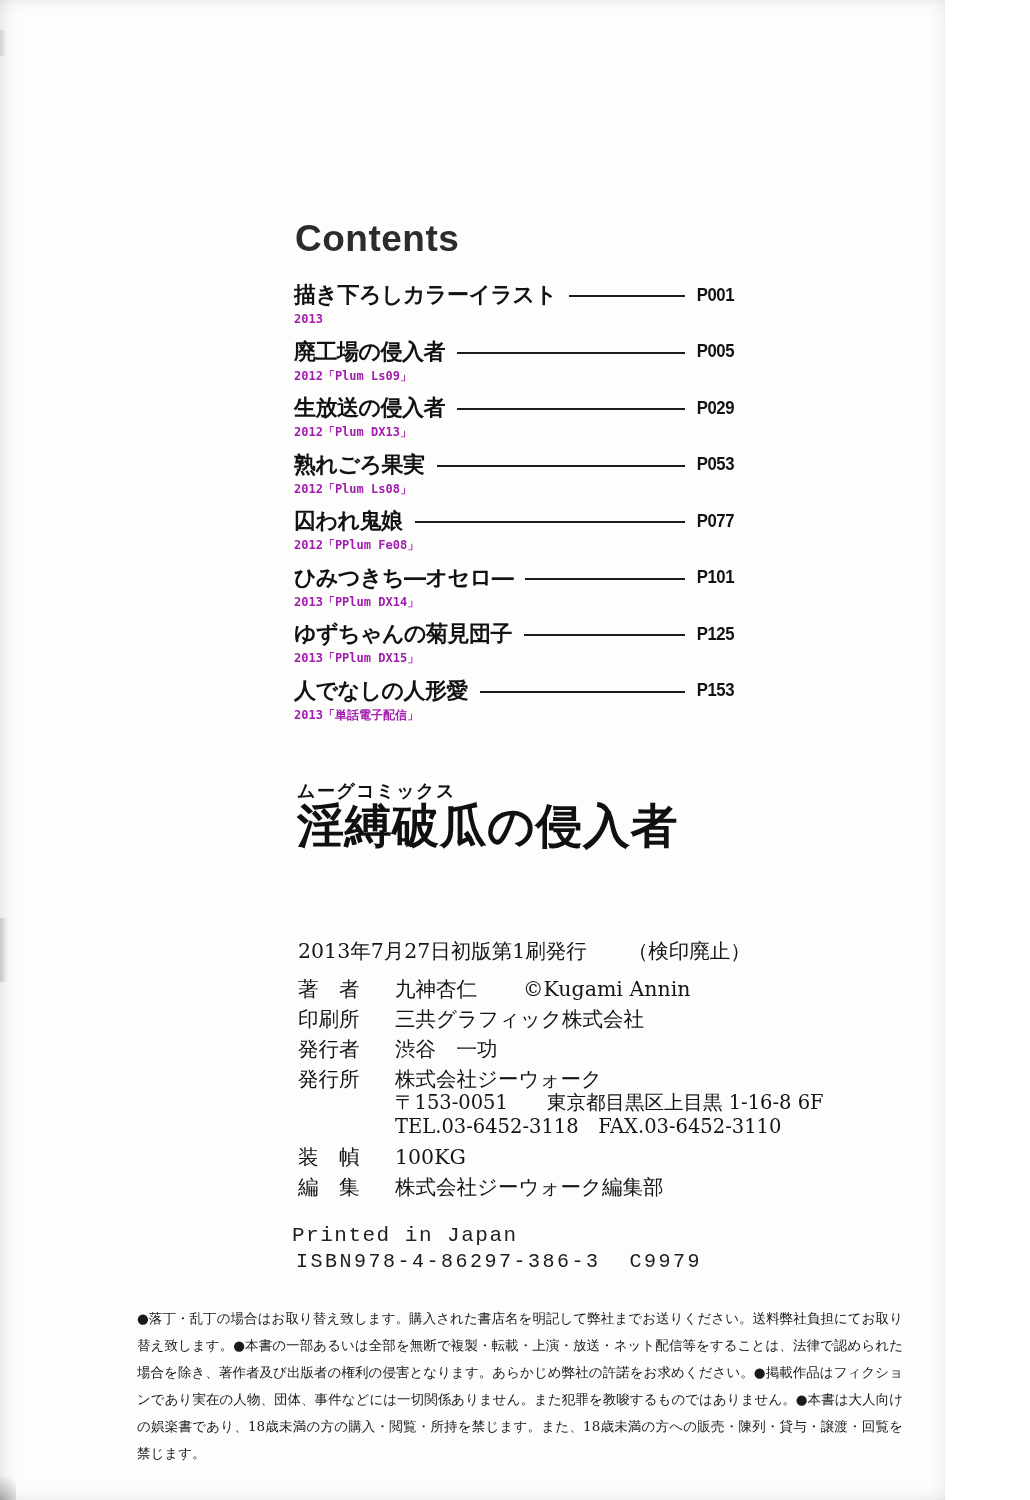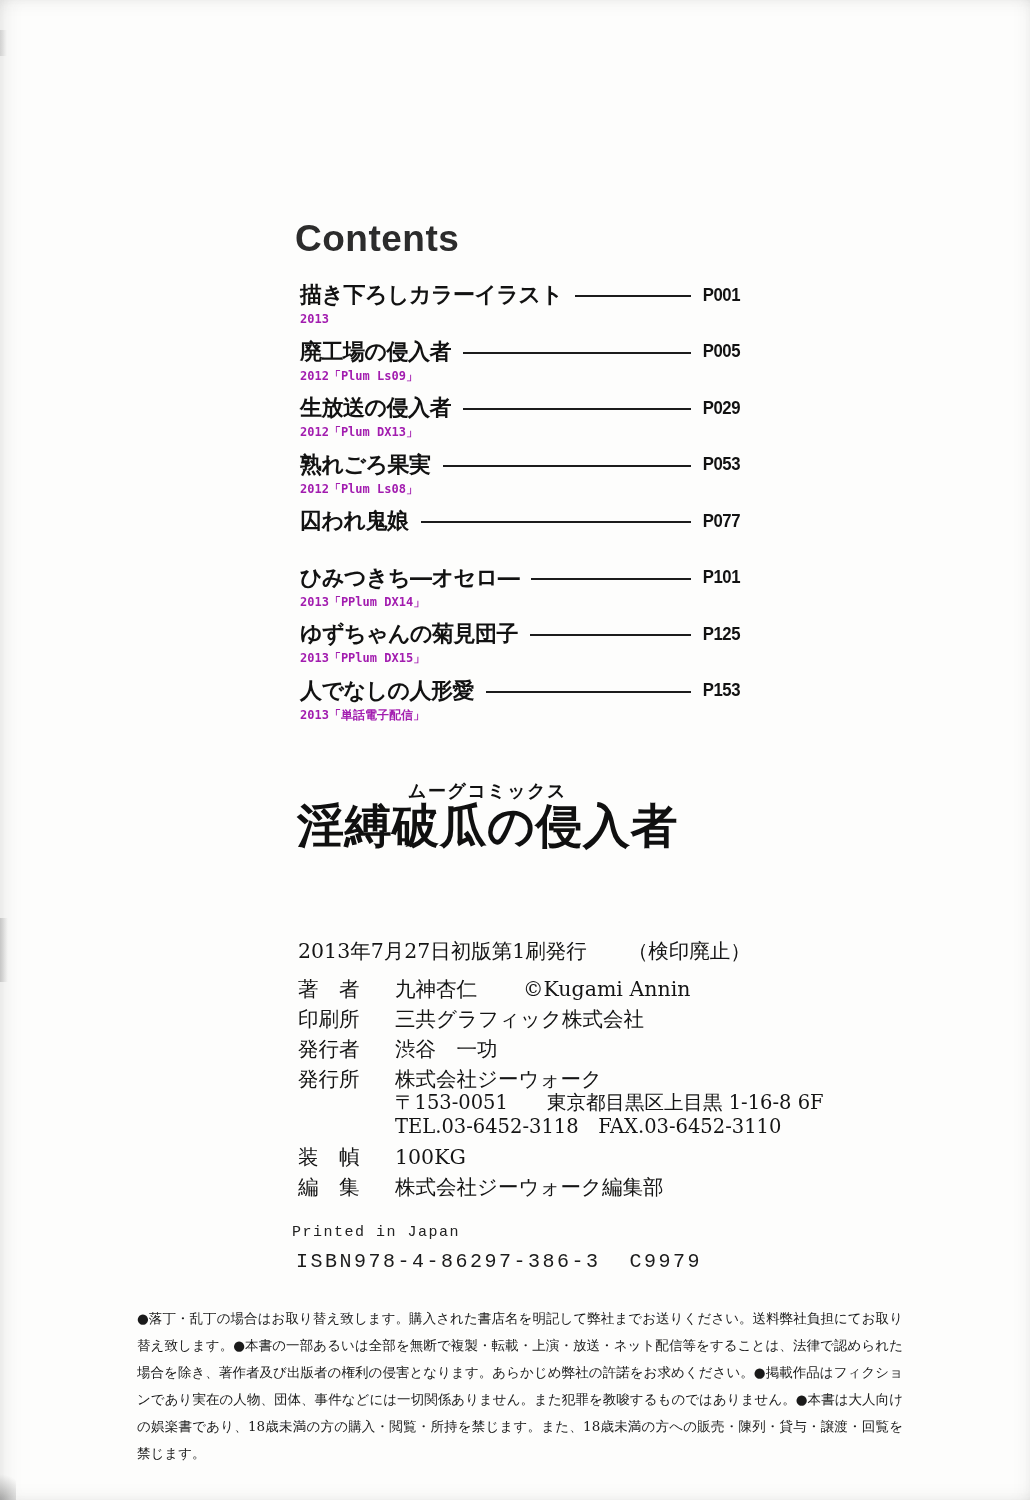--- a/index.html
+++ b/index.html
@@ -1,18 +1,18 @@
 <!DOCTYPE html>
 <html><head>
 <meta charset="utf-8">
 <style>
   html, body { margin: 0; padding: 0; background: #ffffff; }
   .page {
     position: relative;
-    width: 1030px;
+    width: 945px;
     height: 1500px;
     background: #fdfdfc;
     overflow: hidden;
     color: #121212;
     font-family: "DejaVu Sans", sans-serif;
     box-shadow:
       inset 14px 0 26px -20px rgba(60,60,60,.25),
       inset -12px 0 24px -20px rgba(60,60,60,.18),
       inset 0 12px 24px -20px rgba(60,60,60,.18),
       inset 0 -12px 24px -20px rgba(60,60,60,.18);
@@ -27,21 +27,21 @@
 
   
   .contents {
     position: absolute; left: 295px; top: 217px; margin: 0;
     font-family: "Liberation Sans", "DejaVu Sans", sans-serif;
     font-weight: 700; font-size: 37px; line-height: 1.2;
     letter-spacing: .5px; color: #2c2c2c;
   }
 
   
-  .toc-list { position: absolute; left: 300px; top: 280px; width: 440px; }
+  .toc-list { position: absolute; left: 294px; top: 280px; width: 440px; }
   .toc-entry { height: 56.5px; }
   .toc-title-row { display: flex; align-items: center; height: 30px; }
   .toc-title {
     font-weight: 900; font-size: 22px; white-space: nowrap;
     letter-spacing: -0.5px; color: #121212;
   }
   .leader {
     flex: 1; height: 0; border-top: 2.5px solid #1c1c1c;
     margin: 2px 9px 0 12px; min-width: 40px;
   }
@@ -51,21 +51,21 @@
     transform: scaleX(.93); transform-origin: right center;
   }
   .toc-note {
     margin-top: 1px;
     font-family: "DejaVu Sans Mono", monospace;
     font-weight: 700; font-size: 12px; line-height: 16px; color: #a21caf;
     white-space: pre;
   }
 
   
-  .imprint { position: absolute; left: 297px; top: 782px; text-align: center; }
+  .imprint { position: absolute; left: 297px; top: 782px; }
   .series { font-weight: 800; font-size: 18px; line-height: 1; letter-spacing: 1.5px; }
   .book-title {
     font-weight: 900; font-size: 47px; line-height: 1.1;
     letter-spacing: .5px; white-space: nowrap; color: #101010;
   }
 
   
   .colophon {
     position: absolute; left: 298px; top: 938px;
     font-family: "DejaVu Serif", "Liberation Serif", serif; color: #141414;
@@ -74,21 +74,21 @@
   .col-row { display: flex; font-size: 20.5px; line-height: 24px; margin-bottom: 6px; }
   .col-label { width: 66px; flex: none; white-space: pre; }
   .col-val { margin-left: 31px; }
   .col-main { white-space: pre; }
   .credit { margin-left: 46px; }
   .col-sub { font-size: 19.5px; line-height: 24px; white-space: pre; }
 
   .printed {
     position: absolute; left: 292px; top: 1224px;
     font-family: "Liberation Mono", "DejaVu Sans Mono", monospace;
-    font-size: 15px; letter-spacing: 1.5px; color: #222; white-space: pre;
+    font-size: 21px; letter-spacing: 1.5px; color: #222; white-space: pre;
   }
   .isbn {
     position: absolute; left: 296px; top: 1250px;
     font-family: "Liberation Mono", "DejaVu Sans Mono", monospace;
     font-size: 20px; letter-spacing: 2.5px; color: #1b1b1b; white-space: pre;
   }
 
   
   .legal {
     position: absolute; left: 133px; top: 1301px; width: 766px; margin: 4px;
@@ -138,20 +138,21 @@
           <span class="toc-page">P053</span>
         </div>
         <div class="toc-note">2012「Plum Ls08」</div>
       </div>
       <div class="toc-entry">
         <div class="toc-title-row">
           <span class="toc-title">囚われ鬼娘</span>
           <span class="leader"></span>
           <span class="toc-page">P077</span>
         </div>
+        <div class="toc-note">2012「PPlum Fe08」</div>
       </div>
       <div class="toc-entry">
         <div class="toc-title-row">
           <span class="toc-title">ひみつきち―オセロ―</span>
           <span class="leader"></span>
           <span class="toc-page">P101</span>
         </div>
         <div class="toc-note">2013「PPlum DX14」</div>
       </div>
       <div class="toc-entry">

